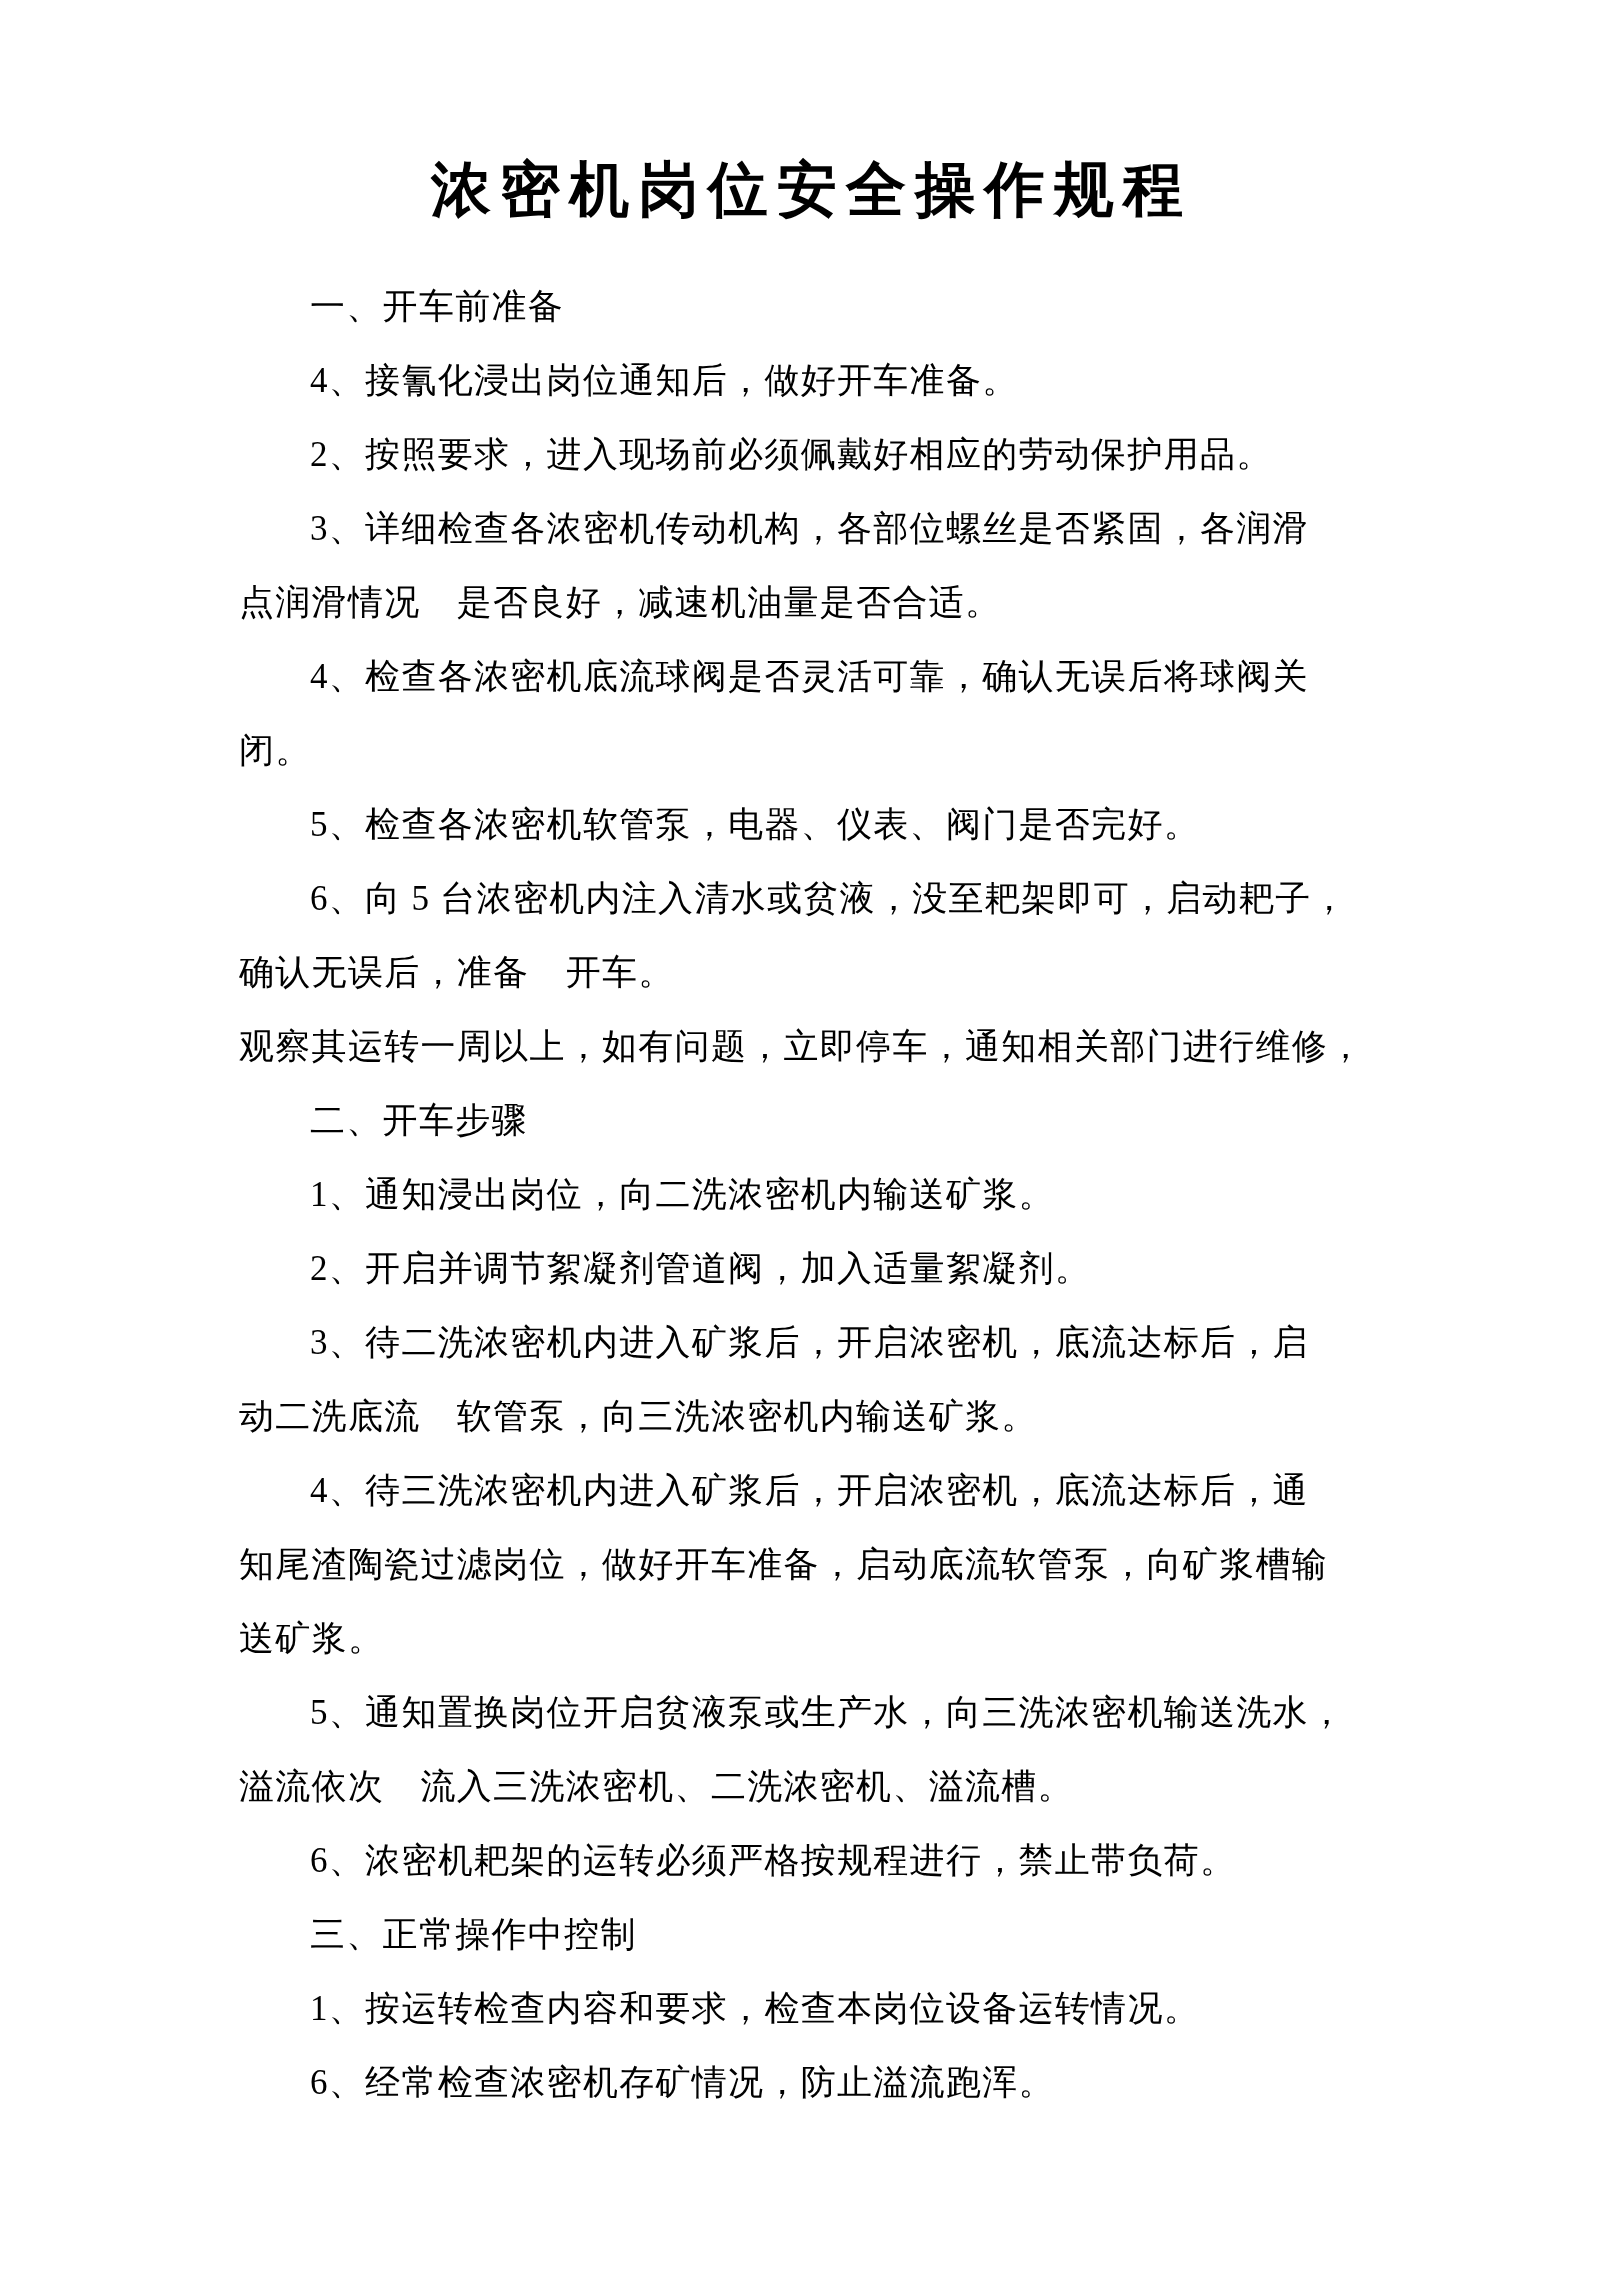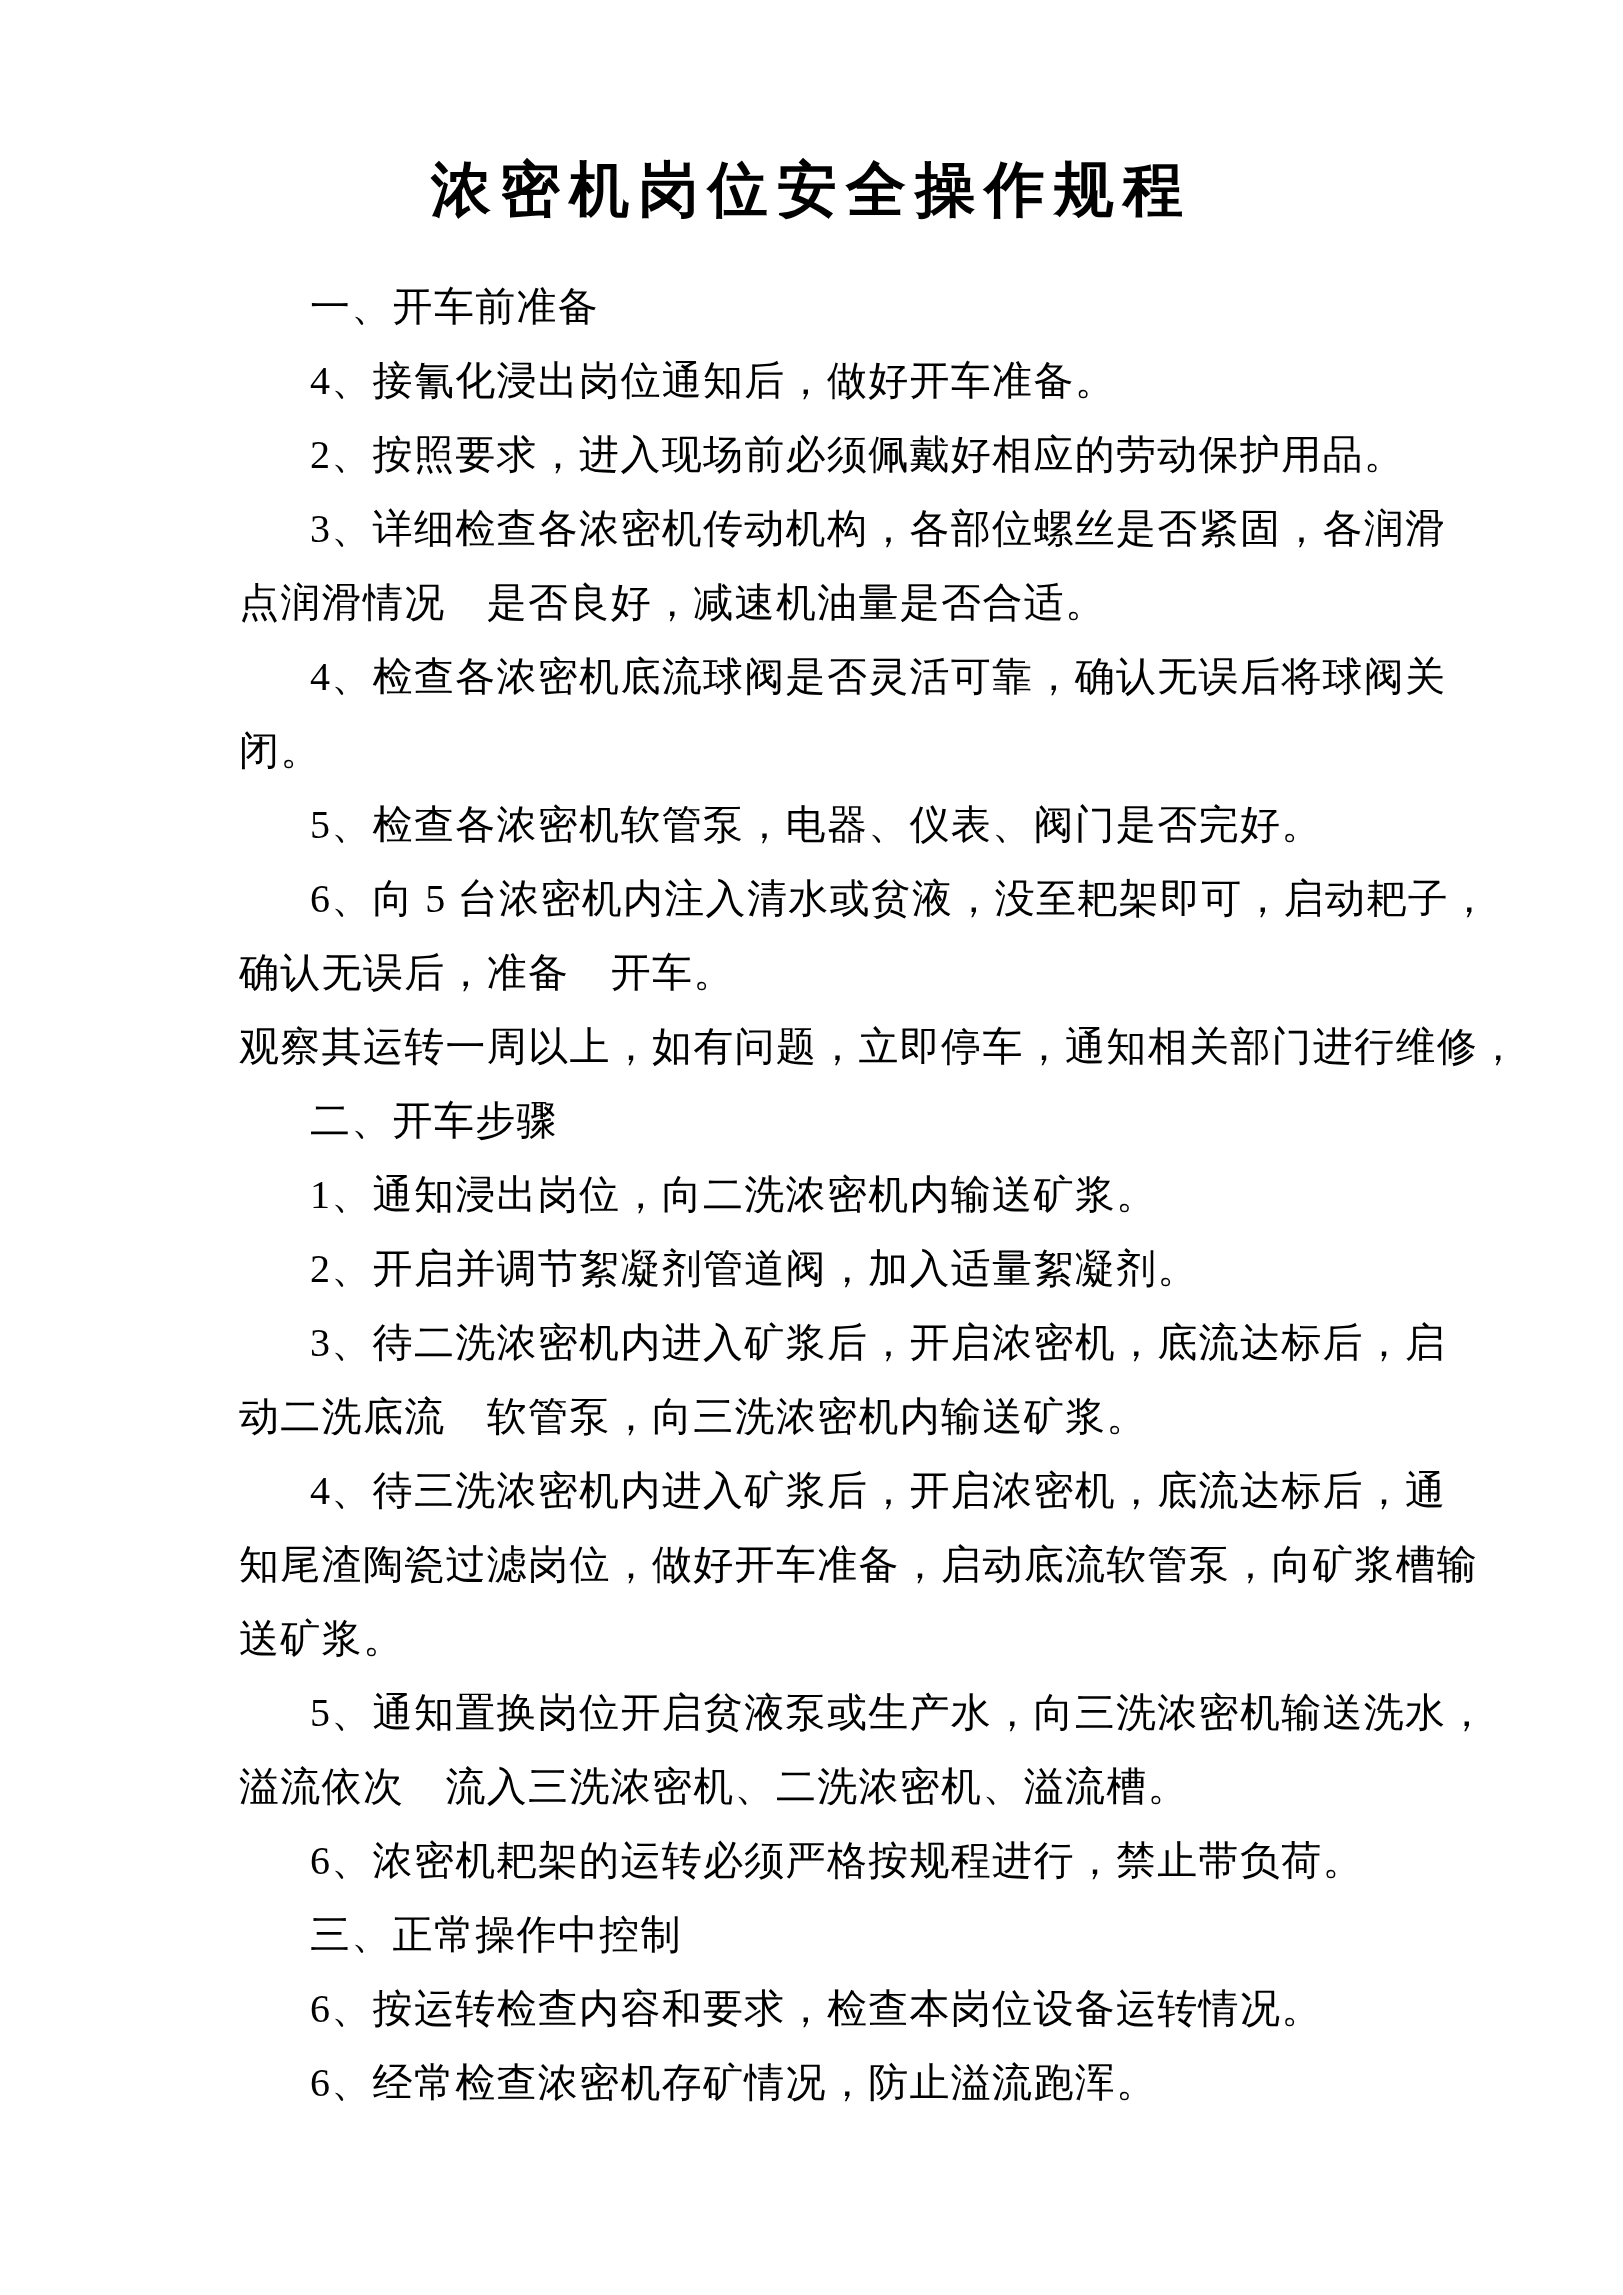--- a/index.html
+++ b/index.html
@@ -32,21 +32,21 @@
   }
   .doc-body {
     position: absolute;
     top: 270px;
     left: 239px;
     width: 1153px;
   }
   .line {
     height: 74px;
     line-height: 74px;
-    font-size: 40px;
+    font-size: 35px;
     letter-spacing: 1.3px;
     white-space: pre;
     overflow: visible;
   }
   .line.indent {
     padding-left: 71px;
   }
 </style>
 </head>
 <body>
@@ -70,17 +70,17 @@
       <div class="line indent">2、开启并调节絮凝剂管道阀，加入适量絮凝剂。</div>
       <div class="line indent">3、待二洗浓密机内进入矿浆后，开启浓密机，底流达标后，启</div>
       <div class="line">动二洗底流　软管泵，向三洗浓密机内输送矿浆。</div>
       <div class="line indent">4、待三洗浓密机内进入矿浆后，开启浓密机，底流达标后，通</div>
       <div class="line">知尾渣陶瓷过滤岗位，做好开车准备，启动底流软管泵，向矿浆槽输</div>
       <div class="line">送矿浆。</div>
       <div class="line indent">5、通知置换岗位开启贫液泵或生产水，向三洗浓密机输送洗水，</div>
       <div class="line">溢流依次　流入三洗浓密机、二洗浓密机、溢流槽。</div>
       <div class="line indent">6、浓密机耙架的运转必须严格按规程进行，禁止带负荷。</div>
       <div class="line indent">三、正常操作中控制</div>
-      <div class="line indent">6、按运转检查内容和要求，检查本岗位设备运转情况。</div>
+      <div class="line indent">1、按运转检查内容和要求，检查本岗位设备运转情况。</div>
       <div class="line indent">6、经常检查浓密机存矿情况，防止溢流跑浑。</div>
     </div>
 </div>
 
 
 </body></html>

